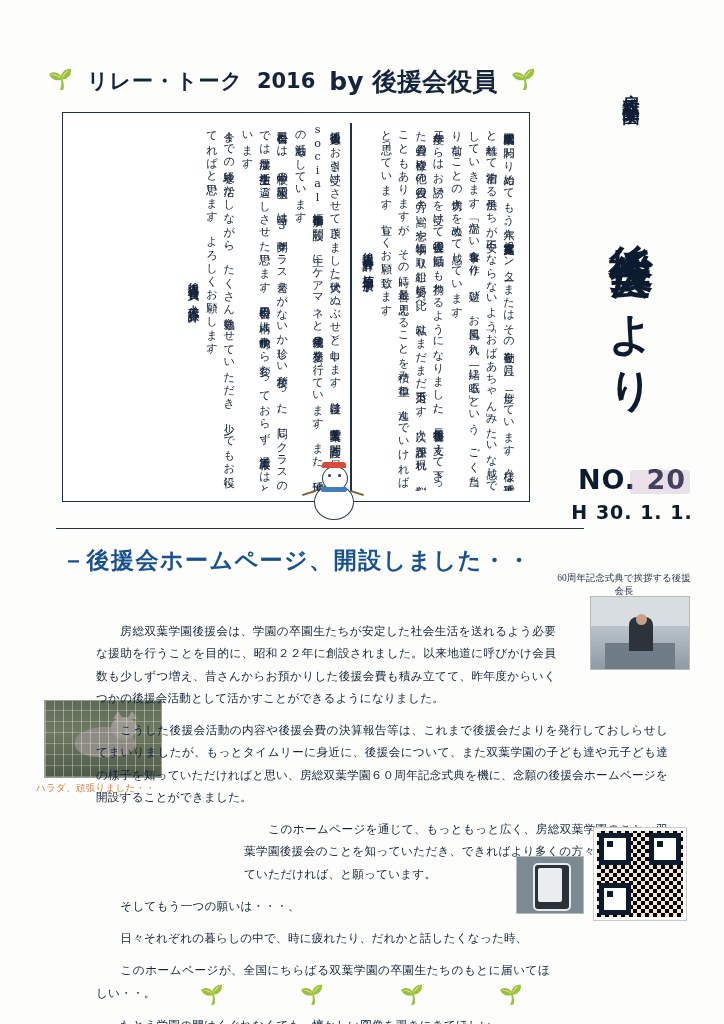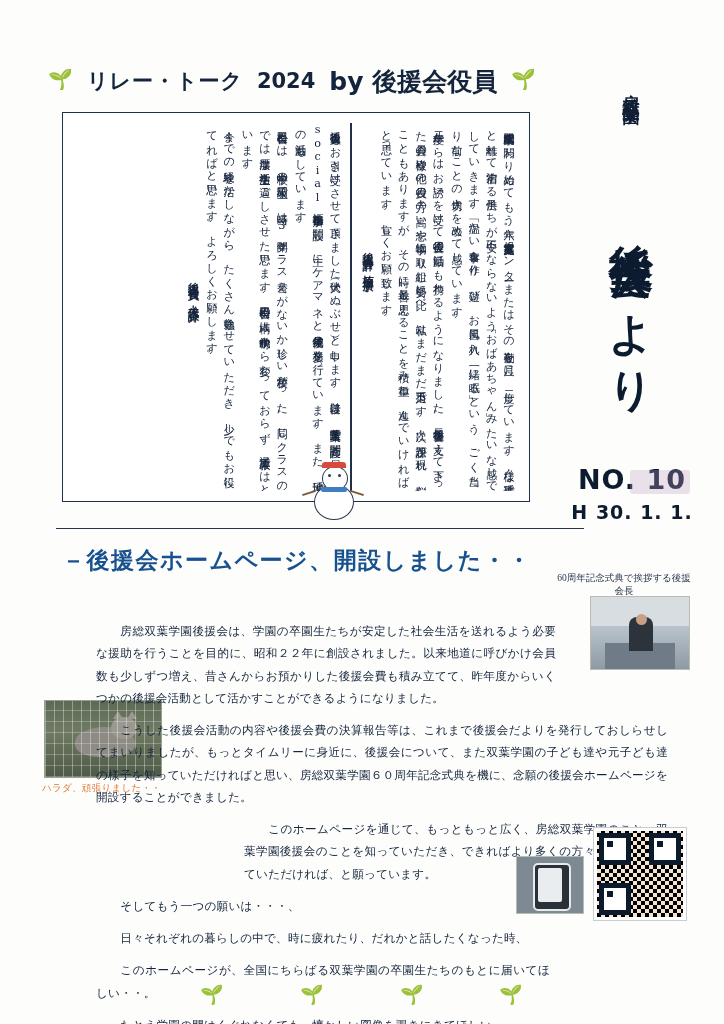--- a/index.html
+++ b/index.html
@@ -347,21 +347,21 @@
     width: 0; height: 0;
     border-left: 5px solid transparent;
     border-right: 5px solid transparent;
     border-bottom: 8px solid #9b9890;
     top: 10px;
   }
   .photo-cat .cat-ear.l { left: 68px; }
   .photo-cat .cat-ear.r { left: 82px; }
   .caption-cat {
     position: absolute;
-    left: 42px;
+    left: 36px;
     top: 782px;
     width: 150px;
     font-family: "DejaVu Sans", sans-serif;
     font-size: 9.5px;
     color: #e0793a;
     letter-spacing: 0.3px;
   }
 
   
   .qr {
@@ -431,29 +431,29 @@
   .footer-sprouts .sprout { font-size: 19px; }
 </style>
 </head>
 <body>
 
 <div class="page">
 
   <div class="header-strip">
     <span class="sprout">🌱</span>
     <span class="header-title">リレー・トーク</span>
-    <span class="header-year">2024</span>
+    <span class="header-year">2016</span>
     <span class="header-by">by 後援会役員</span>
     <span class="sprout">🌱</span>
   </div>
 
   <div class="masthead">
     <div class="masthead-school">房総双葉学園</div>
     <div class="masthead-title">後援会だより</div>
-    <div class="masthead-no">NO. 10</div>
+    <div class="masthead-no">NO. 20</div>
     <div class="masthead-date">H 30. 1. 1.</div>
   </div>
   <div class="stamp"></div>
 
   <div class="vbox">
     <div class="vcol">房総双葉学園に関わり始めてもう六年。児童家庭支援センターまたはその夜勤を月に一、二度しています。様々な事情で親と離れて宿泊する子供たちが不安にならないよう「おばあちゃん」みたいな感じで接していきます。「温かい食事を作り、遊び、お風呂に入れ、一緒に眠る」という、ごく当たり前なことの大切さを改めて感じています。</div>
     <div class="vcol">二八年度からはお誘いを受けて後援会の活動にも携わるようになりました。長年後援会を支えて下さった会員の皆様や他の役員の方々の高い志や物事に取り組む姿勢に比べ、私はまだまだ力不足です。次々に課題が現れ、悩むこともありますが、その時に最善と思えることを積み重ね、進んでいければと思っています。宜しくお願い致します。</div>
     <div class="vcol sign">後援会会計　楠原廣子</div>
     <div class="vdivider"></div>
     <div class="vcol">後援会役員をお引き受けさせて頂きました犬伏（いぬぶせ）と申します。普段は、千葉市若葉区で訪問介護と居宅介護支援事業所及び独立型social福祉士事務所を開設し、主にケアマネと成年後見の業務を行っています。また、地域で保護司の活動もしています。</div>

